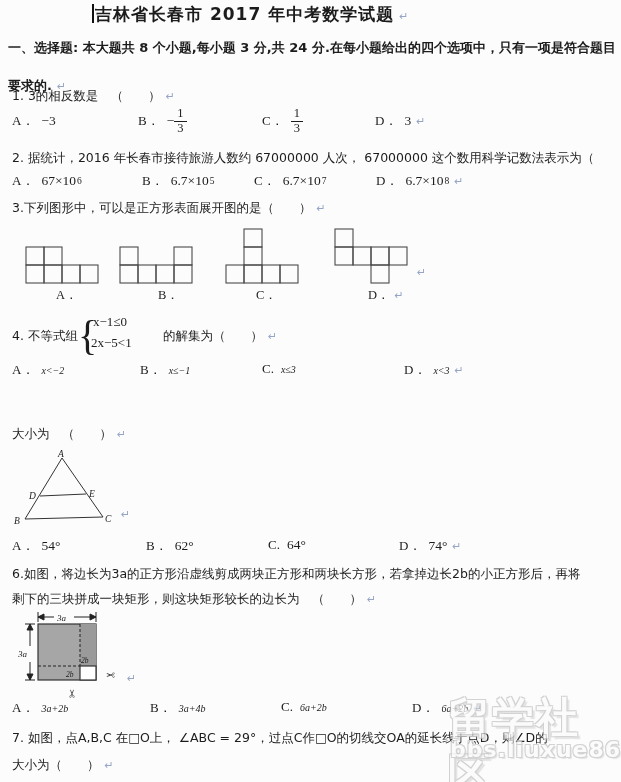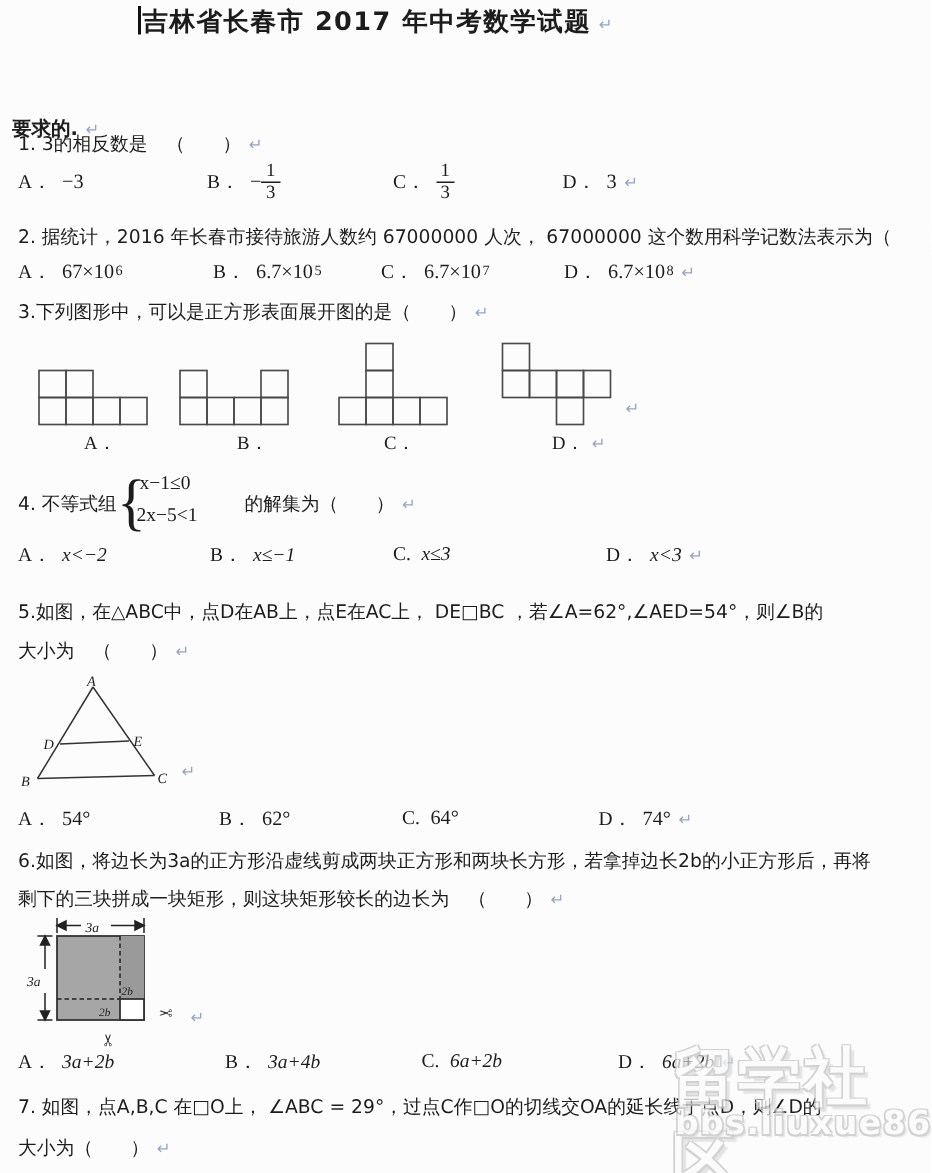--- a/index.html
+++ b/index.html
@@ -7,21 +7,21 @@
         font-family:"DejaVu Sans",sans-serif;color:#1c1c1c;}
   .abs{position:absolute;white-space:nowrap;}
   .t{font-size:12.5px;line-height:17px;}
   .bold{font-weight:bold;font-size:13px;}
   .title{font-size:17px;font-weight:bold;letter-spacing:1px;}
   .cursor{display:inline-block;width:2px;height:19px;background:#111;vertical-align:-3px;margin-right:1px;}
   .ret{color:#96a5c6;font-size:11px;margin-left:5px;font-style:normal;font-weight:normal;
        font-family:"DejaVu Sans",sans-serif;}
   .serif{font-family:"Liberation Serif",serif;}
   .mu{font-family:"Liberation Serif",serif;font-size:13.5px;}
-  .mi{font-family:"Liberation Serif",serif;font-style:italic;font-size:13px;}
+  .mi{font-family:"Liberation Serif",serif;font-style:italic;font-size:10px;}
   .optrow{position:absolute;left:0;width:621px;height:22px;}
   .opt{position:absolute;top:0;display:flex;align-items:center;}
   .optlabel{font-family:"Liberation Serif",serif;font-size:13px;margin-right:7px;}
   .tall{height:36px;}
   .frac{display:inline-block;text-align:center;font-family:"Liberation Serif",serif;
         font-size:12.5px;line-height:1.1;vertical-align:middle;}
   .frac .fn{display:block;border-bottom:1px solid #1c1c1c;padding:0 3px;}
   .frac .fd{display:block;}
   .mexp{font-family:"Liberation Serif",serif;font-size:9.5px;vertical-align:6px;margin-left:1px;}
   .brace{position:absolute;font-family:"Liberation Serif",serif;font-size:40px;font-weight:400;
@@ -37,20 +37,23 @@
 </style>
 </head>
 <body>
 
 <div class="page">
 
   <div class="abs title" style="left:92px;top:3px;text-align:center;">
     <span class="cursor"></span><span>吉林省长春市 2017 年中考数学试题</span><span class="ret">↵</span>
   </div>
 
+  <div class="abs bold" style="left:8px;top:39px;">
+    <span>一、选择题: 本大题共 8 个小题,每小题 3 分,共 24 分.在每小题给出的四个选项中，只有一项是符合题目</span>
+  </div>
   <div class="abs bold" style="left:8px;top:77px;">
     <span>要求的.</span><span class="ret">↵</span>
   </div>
 
   <div class="abs t" style="left:12px;top:87px;">
     <span>1. 3的相反数是　（　　）</span><span class="ret">↵</span>
   </div>
   <div class="optrow tall" style="top:103px;">
     <span class="opt tall" style="left:12px;">
       <span class="optlabel">A．</span>
@@ -177,21 +180,20 @@
       <span class="optlabel">C.</span>
       <span class="mi">x≤3</span>
     </span>
     <span class="opt" style="left:404px;">
       <span class="optlabel">D．</span>
       <span class="mi">x&lt;3</span>
       <span class="ret">↵</span>
     </span>
   </div>
 
-  <div class="abs t" style="left:12px;top:399px;">5.如图，在△ABC中，点D在AB上，点E在AC上， DE□BC ，若∠A=62°,∠AED=54°，则∠B的</div>
   <div class="abs t" style="left:12px;top:425px;">
     <span>大小为　（　　）</span><span class="ret">↵</span>
   </div>
 
   <svg style="left:12px;top:450px;" width="130" height="82" viewBox="0 0 130 82">
     <g stroke="#333" stroke-width="1" fill="none">
       <path d="M50,8 L13,69"></path>
       <path d="M50,8 L91,67"></path>
       <path d="M13,69 L91,67"></path>
       <path d="M28,46 L74,44"></path>

